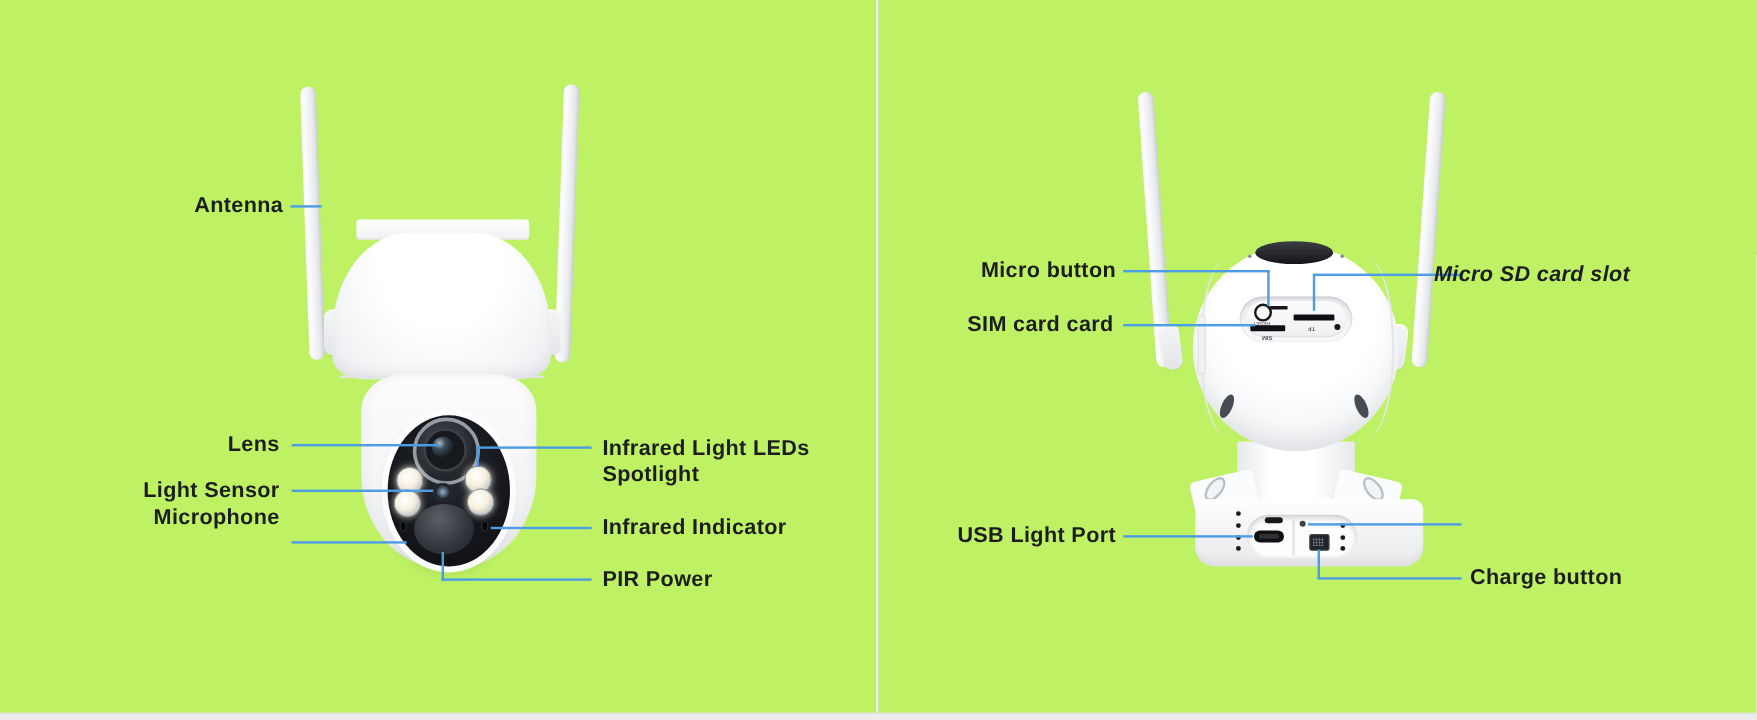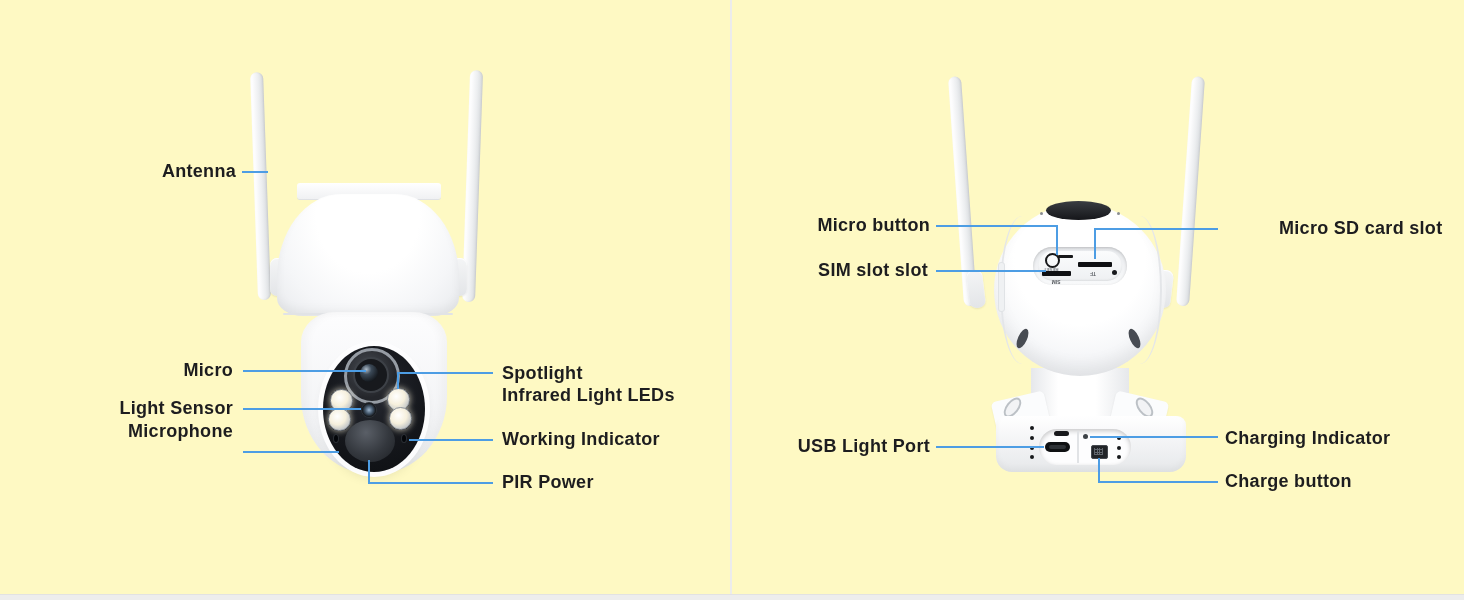--- a/index.html
+++ b/index.html
@@ -1,16 +1,16 @@
 <!DOCTYPE html>
 <html><head>
 <meta charset="utf-8">
 <style>
   html,body{margin:0;padding:0;background:#fff;}
-  .canvas{position:relative;width:1464px;height:600px;background:#fef9c3;overflow:hidden;
+  .canvas{position:relative;width:1464px;height:600px;background:#bef264;overflow:hidden;
           font-family:"Liberation Sans",sans-serif;}
   .abs{position:absolute;}
   
   .lbl{position:absolute;font:600 18px/1.22 "Liberation Sans",sans-serif;color:#1d1d1f;
        letter-spacing:.3px;white-space:nowrap;transform:translateY(-50%);}
   .lbl.r{text-align:right;}
   .lead{position:absolute;background:#4d9de4;}
   .lead.h{height:2px;}
   .lead.v{width:2px;}
   
@@ -191,30 +191,29 @@
   <div class="lead v" style="left:1056px;top:225px;height:30px;"></div>
   <div class="lead h" style="left:936px;top:270px;width:110px;"></div>
   <div class="lead h" style="left:1095px;top:228px;width:123px;"></div>
   <div class="lead v" style="left:1094px;top:228px;height:31px;"></div>
   <div class="lead h" style="left:936px;top:446px;width:108px;"></div>
   <div class="lead h" style="left:1090px;top:436px;width:128px;"></div>
   <div class="lead v" style="left:1098px;top:458px;height:24px;"></div>
   <div class="lead h" style="left:1098px;top:481px;width:120px;"></div>
 
   <div class="lbl r" style="right:1228px;top:172px;">Antenna</div>
-  <div class="lbl r" style="right:1231px;top:371px;">Micro</div>
+  <div class="lbl r" style="right:1231px;top:371px;">Lens</div>
   <div class="lbl r" style="right:1231px;top:409px;text-align:center;">Light Sensor</div>
   <div class="lbl r" style="right:1231px;top:432px;">Microphone</div>
   <div class="lbl" style="left:502px;top:385px;">
+    <div>Infrared Light LEDs</div>
     <div>Spotlight</div>
-    <div>Infrared Light LEDs</div>
   </div>
-  <div class="lbl" style="left:502px;top:440px;">Working Indicator</div>
+  <div class="lbl" style="left:502px;top:440px;">Infrared Indicator</div>
   <div class="lbl" style="left:502px;top:483px;">PIR Power</div>
 
   <div class="lbl r" style="right:534px;top:226px;">Micro button</div>
-  <div class="lbl r" style="right:536px;top:271px;">SIM slot slot</div>
-  <div class="lbl" style="left:1279px;top:229px;">Micro SD card slot</div>
+  <div class="lbl r" style="right:536px;top:271px;">SIM card card</div>
+  <div class="lbl" style="left:1195px;top:229px;font-style:italic;">Micro SD card slot</div>
   <div class="lbl r" style="right:534px;top:447px;">USB Light Port</div>
-  <div class="lbl" style="left:1225px;top:439px;">Charging Indicator</div>
   <div class="lbl" style="left:1225px;top:482px;">Charge button</div>
 
 </div>
 
 </body></html>

